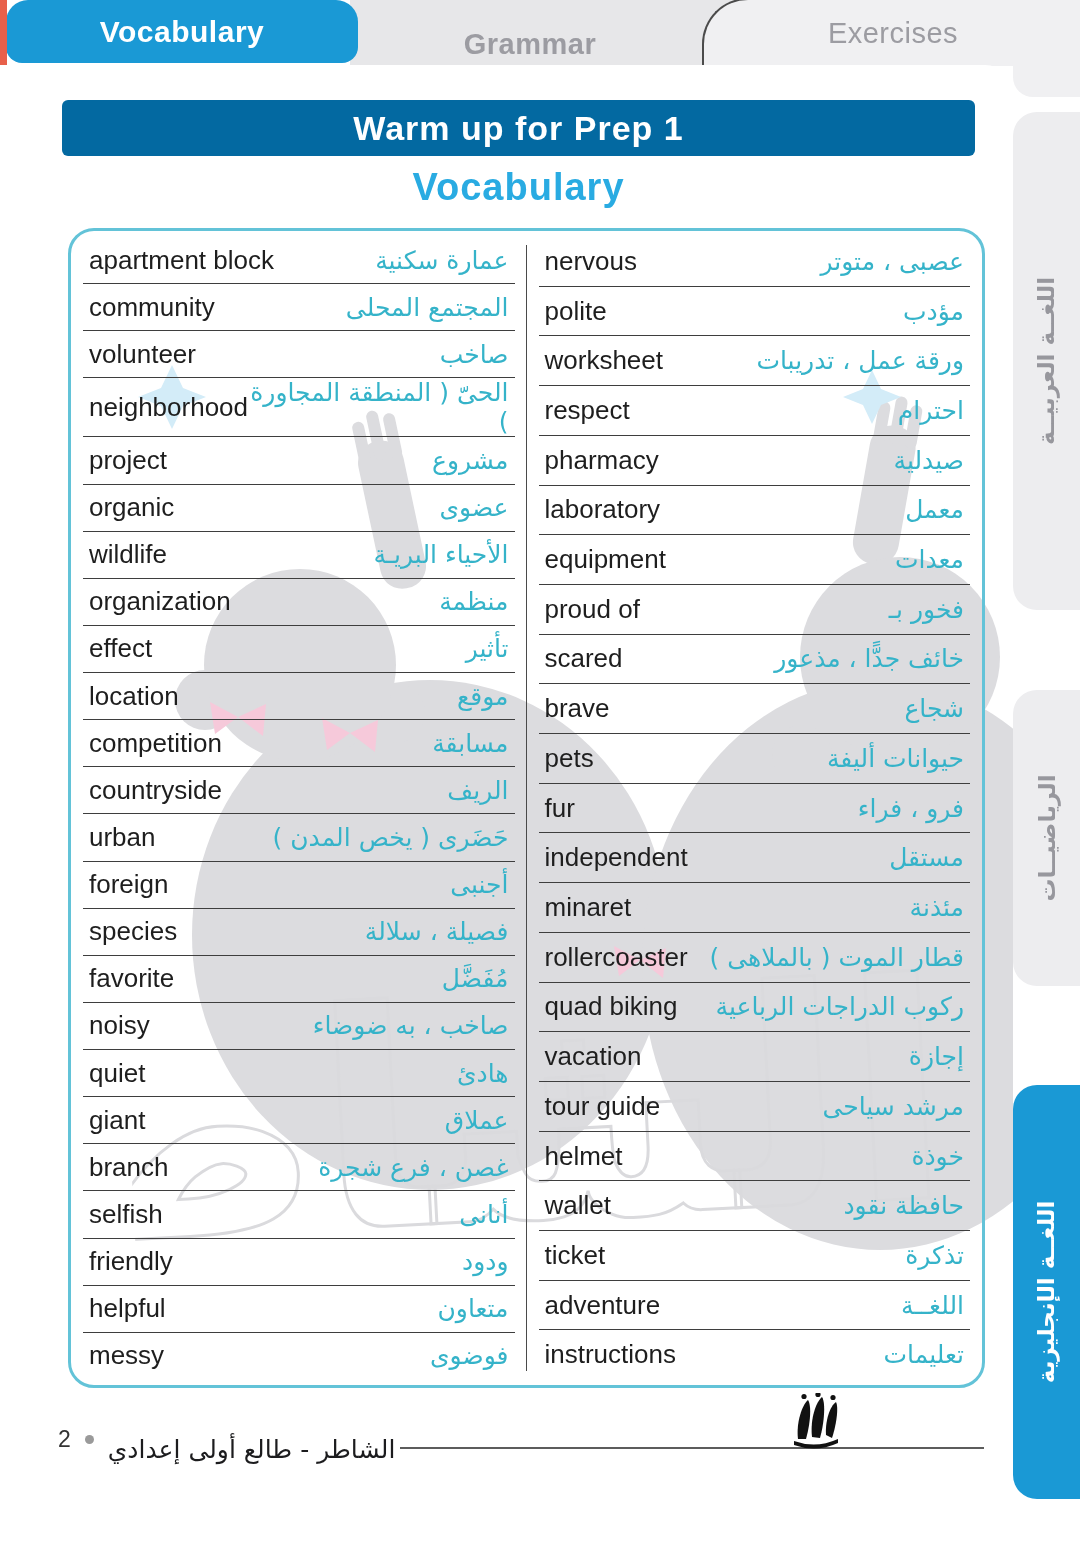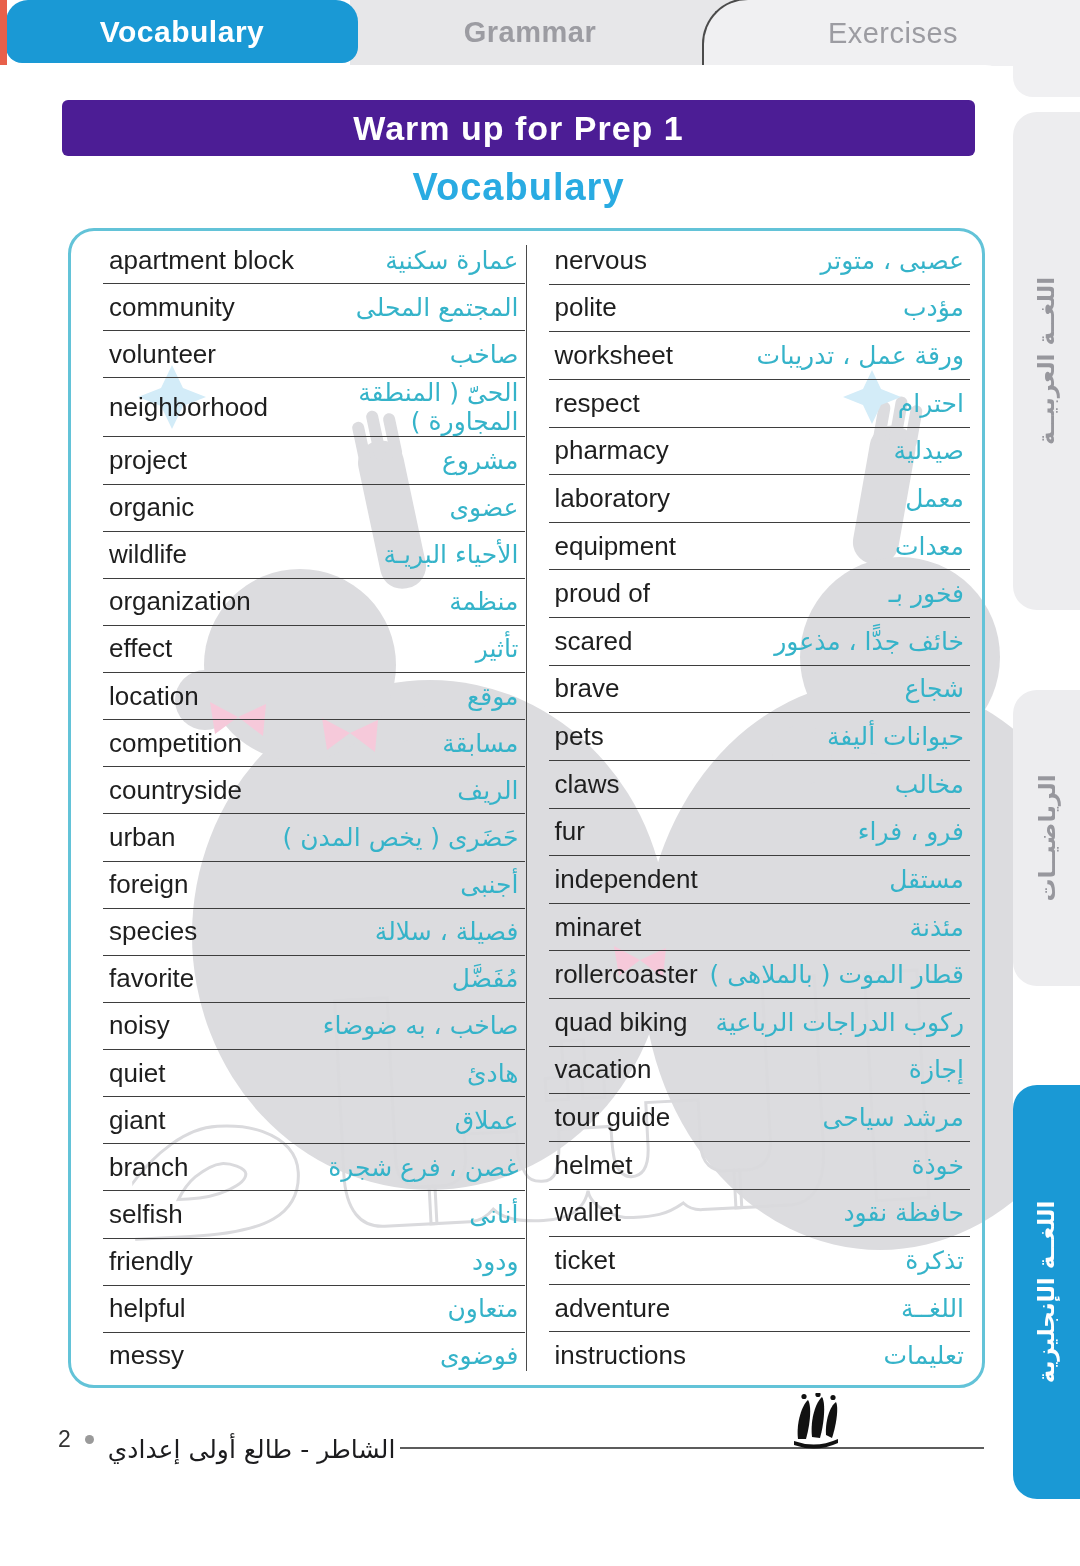--- a/index.html
+++ b/index.html
@@ -6,50 +6,50 @@
   html,body { background:#ffffff; }
   body { font-family:"Liberation Sans", sans-serif; }
   #screen { position:relative; width:1080px; height:1566px; background:#ffffff; overflow:hidden; }
 
   
   .bar-base { position:absolute; left:350px; top:0; width:730px; height:65px; background:#e7e7e9; }
   .tab-exercises { position:absolute; left:702px; top:-2px; width:380px; height:68px;
       background:#f0f0f2; border-left:2px solid #4b4b4b; border-top:2px solid #4b4b4b;
       border-top-left-radius:46px; display:flex; align-items:center; justify-content:center; }
   .tab-exercises span { color:#9c9ca2; font-weight:normal; font-size:29px; letter-spacing:.5px; }
-  .grammar-wrap { position:absolute; left:358px; top:0; width:344px; height:65px;
+  .grammar-wrap { position:absolute; left:358px; top:12px; width:344px; height:65px;
       display:flex; align-items:center; justify-content:center; }
   .grammar-wrap span { color:#9c9ca2; font-weight:bold; font-size:29px; letter-spacing:.5px; }
   .tab-vocab { position:absolute; left:6px; top:0; width:352px; height:63px; background:#1a99d5;
       border-radius:22px 22px 16px 16px; display:flex; align-items:center; justify-content:center; }
   .tab-vocab span { color:#ffffff; font-weight:bold; font-size:30px; letter-spacing:.5px; }
   .corner-patch { position:absolute; left:1013px; top:65px; width:67px; height:32px;
       background:#f0f0f2; border-bottom-left-radius:20px; }
   .red-sliver { position:absolute; left:0; top:0; width:7px; height:73px; background:#e8604a; }
 
   
   .page { position:absolute; left:0; top:65px; width:1013px; height:1501px; background:#ffffff;
       border-top-right-radius:28px; overflow:hidden; }
 
-  .banner { position:absolute; left:62px; top:35px; width:913px; height:56px; background:#4c1d95;
+  .banner { position:absolute; left:62px; top:35px; width:913px; height:56px; background:#0369a1;
       border-radius:6px; display:flex; align-items:center; justify-content:center; z-index:2; }
   .banner span { color:#ffffff; font-weight:bold; font-size:34px; letter-spacing:1px; }
   .section-title { position:absolute; left:62px; top:101px; width:913px; text-align:center;
       color:#29abe2; font-weight:bold; font-size:38px; letter-spacing:1px; z-index:2; }
 
   
   .wm-svg { position:absolute; left:0; top:0; width:1013px; height:1501px; z-index:0; }
   .wm-callig { position:absolute; left:130px; top:840px; width:820px; height:450px; z-index:0;
       direction:rtl; font-family:"DejaVu Sans", sans-serif; font-weight:bold; font-size:300px;
       line-height:420px; color:transparent; -webkit-text-stroke:3px #dadadd;
       transform:rotate(-3deg); white-space:nowrap; overflow:hidden; }
 
   
   .vtable { position:absolute; left:68px; top:163px; width:917px; height:1160px;
-      border:3px solid #63c3d8; border-radius:26px; display:flex; z-index:1; background:transparent;padding-left:20px; }
+      border:3px solid #63c3d8; border-radius:26px; display:flex; z-index:1; background:transparent; }
   .vcol { width:50%; display:flex; flex-direction:column; padding:6px 12px; }
   .vrow { flex:1; display:flex; align-items:center; justify-content:space-between;
       border-bottom:1.5px solid #3e3e3e; padding:0 6px; }
   .vrow:last-child { border-bottom:none; }
   .vrow .en { color:#1e1e1e; font-size:26px; }
   .vrow .ar { color:#35b3c9; font-size:25px; direction:rtl; unicode-bidi:plaintext;
       font-family:"DejaVu Sans", sans-serif; text-align:right; }
   .vdivider { position:absolute; left:calc(50% - 1px); top:14px; bottom:14px; width:1.5px;
       background:#4a4a4a; }
 
@@ -305,24 +305,20 @@
   <div class="vrow">
     <span class="en">brave</span>
     <span class="ar">شجاع</span>
   </div>
 
   <div class="vrow">
     <span class="en">pets</span>
     <span class="ar">حيوانات أليفة</span>
   </div>
 
-  <div class="vrow">
-    <span class="en">claws</span>
-    <span class="ar">مخالب</span>
-  </div>
 
   <div class="vrow">
     <span class="en">fur</span>
     <span class="ar">فرو ، فراء</span>
   </div>
 
   <div class="vrow">
     <span class="en">independent</span>
     <span class="ar">مستقل</span>
   </div>

